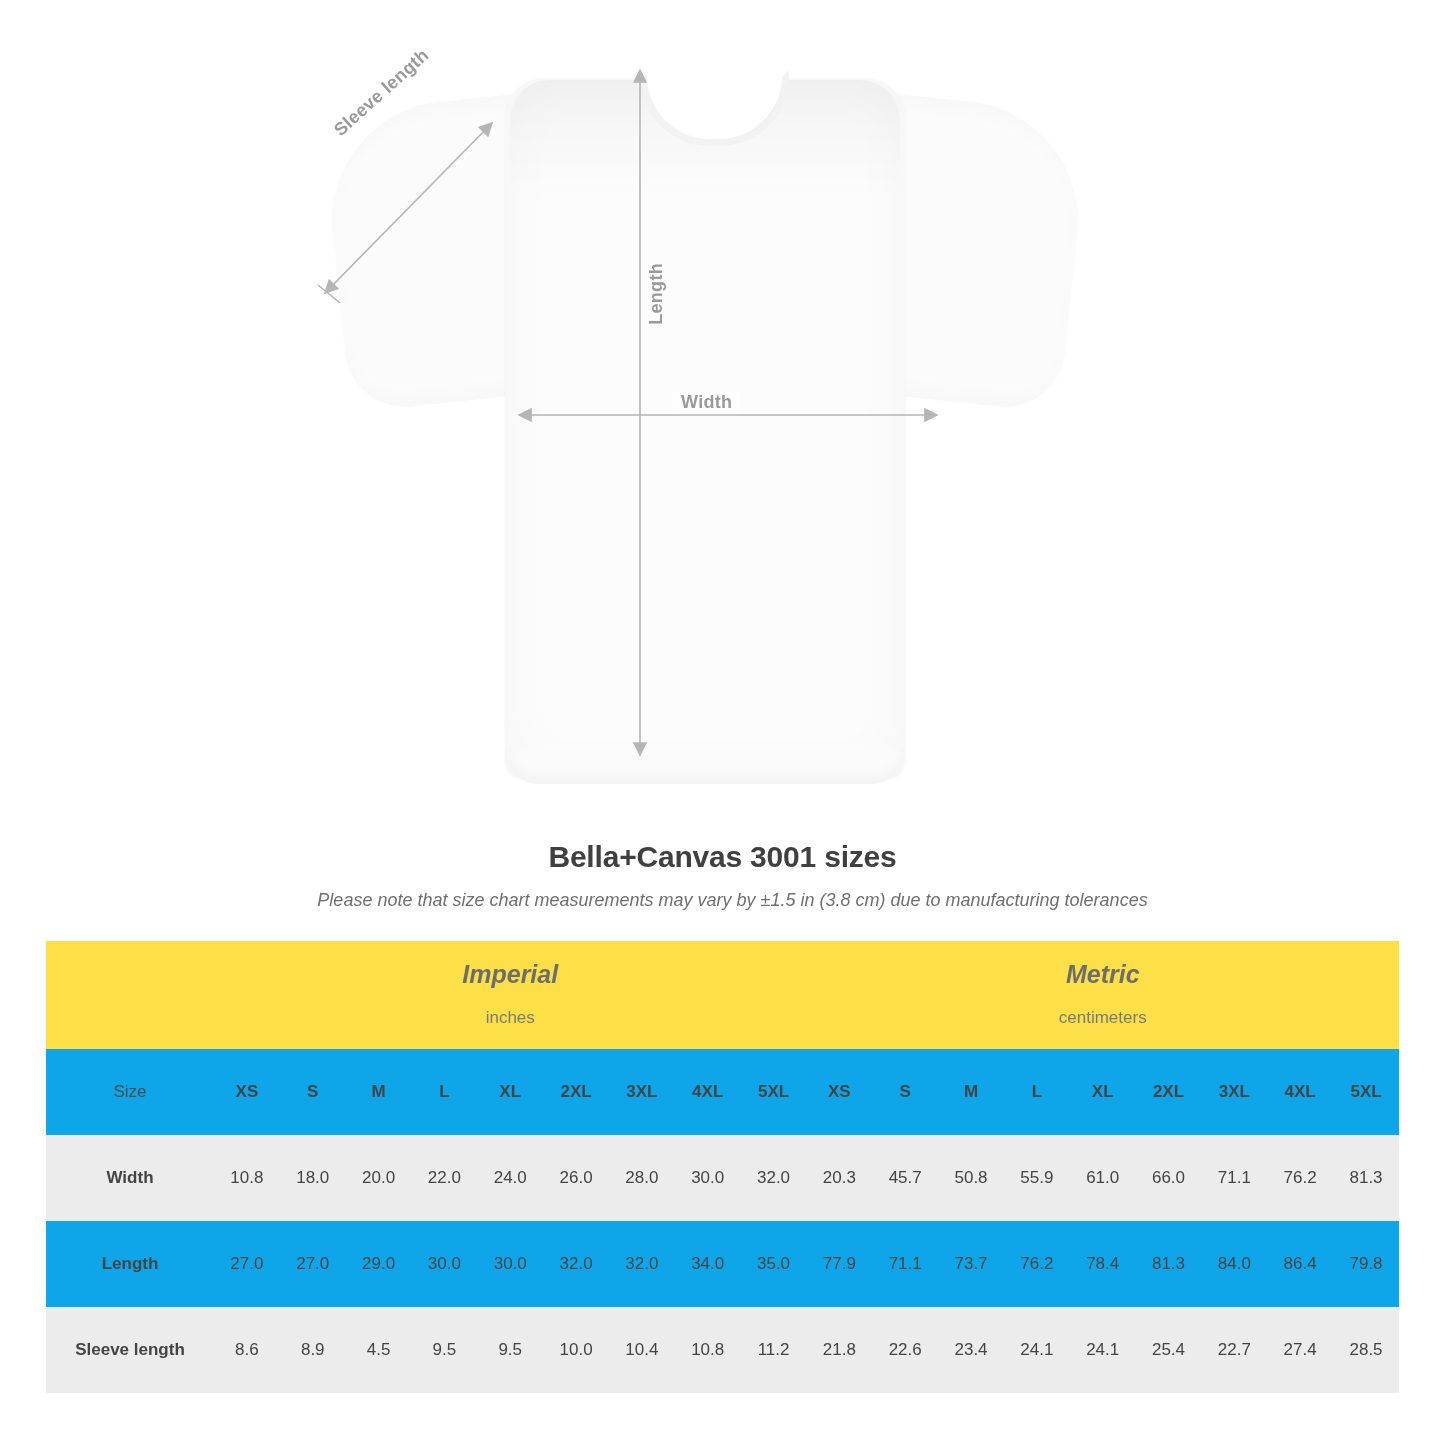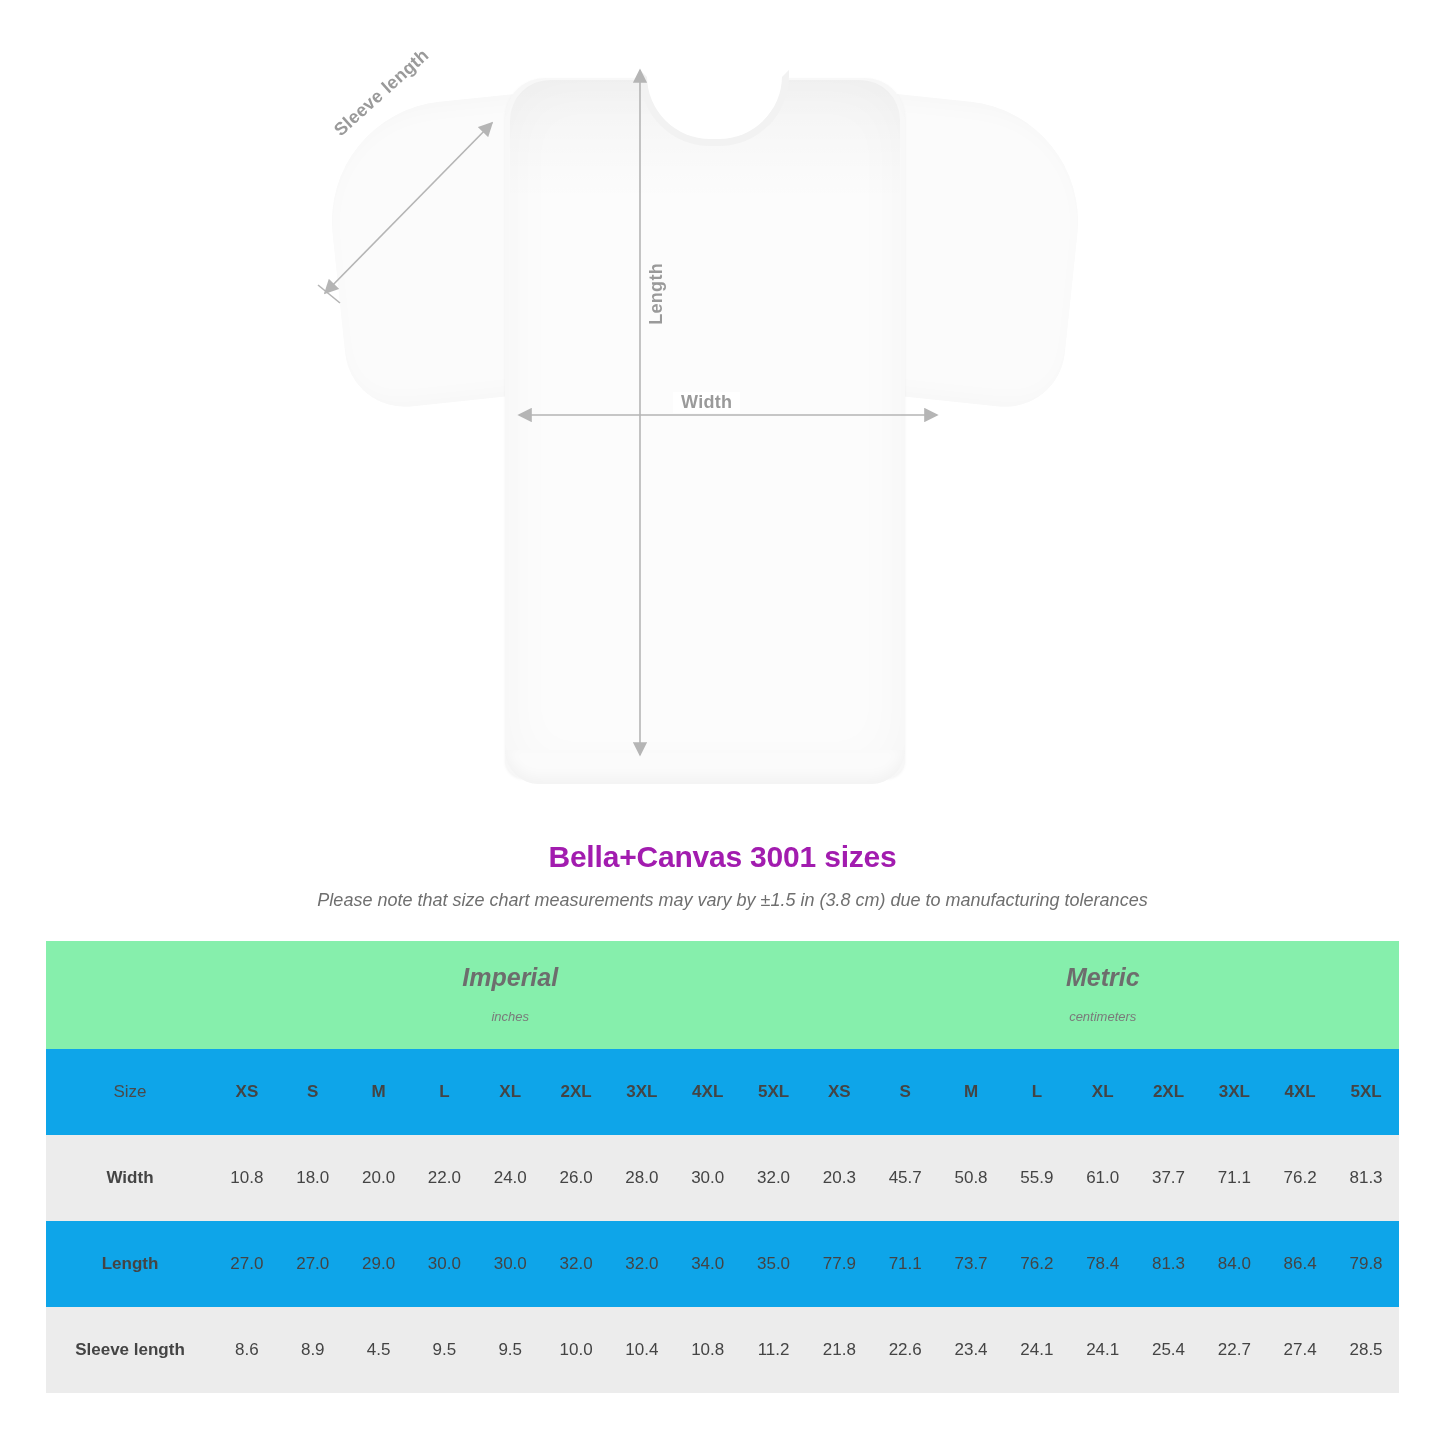--- a/index.html
+++ b/index.html
@@ -133,21 +133,21 @@
     transform: rotate(-42deg);
     transform-origin: left top;
     white-space: nowrap;
   }
 
   
   .title {
     text-align: center;
     font-size: 30px;
     font-weight: 700;
-    color: #a21caf;
+    color: #404040;
     margin: 20px 0 0 0;
     letter-spacing: -0.2px;
   }
   .subtitle {
     text-align: center;
     font-size: 18px;
     font-style: italic;
     color: #6f6f6f;
     margin: 16px 0 0 0;
     padding-left: 20px;
@@ -164,34 +164,33 @@
     table-layout: fixed;
   }
   table.size-chart td, table.size-chart th {
     text-align: center;
     vertical-align: middle;
     border: 0;
     font-size: 17px;
     color: #444;
   }
   .unit-header td {
-    background: #86efac;
+    background: #fde047;
     height: 108px;
     padding: 0;
   }
   .unit-title {
     font-size: 25px;
     font-weight: 700;
     font-style: italic;
     color: #6d6d6d;
     line-height: 1.25;
   }
   .unit-sub {
-    font-size: 13px;
-    font-style: italic;
+    font-size: 17px;
     color: #7a7a7a;
     line-height: 1.6;
     margin-top: 13px;
   }
   .row-size td {
     height: 84px;
     background: #ffffff;
     font-weight: 700;
     color: #4a4a4a;
     font-size: 17px;
@@ -301,21 +300,21 @@
         <td>24.0</td>
         <td>26.0</td>
         <td>28.0</td>
         <td>30.0</td>
         <td>32.0</td>
         <td>20.3</td>
         <td>45.7</td>
         <td>50.8</td>
         <td>55.9</td>
         <td>61.0</td>
-        <td>37.7</td>
+        <td>66.0</td>
         <td>71.1</td>
         <td>76.2</td>
         <td>81.3</td>
       </tr>
 
       <tr class="row-data row-plain">
         <td class="rowhead">Length</td>
         <td>27.0</td>
         <td>27.0</td>
         <td>29.0</td>

